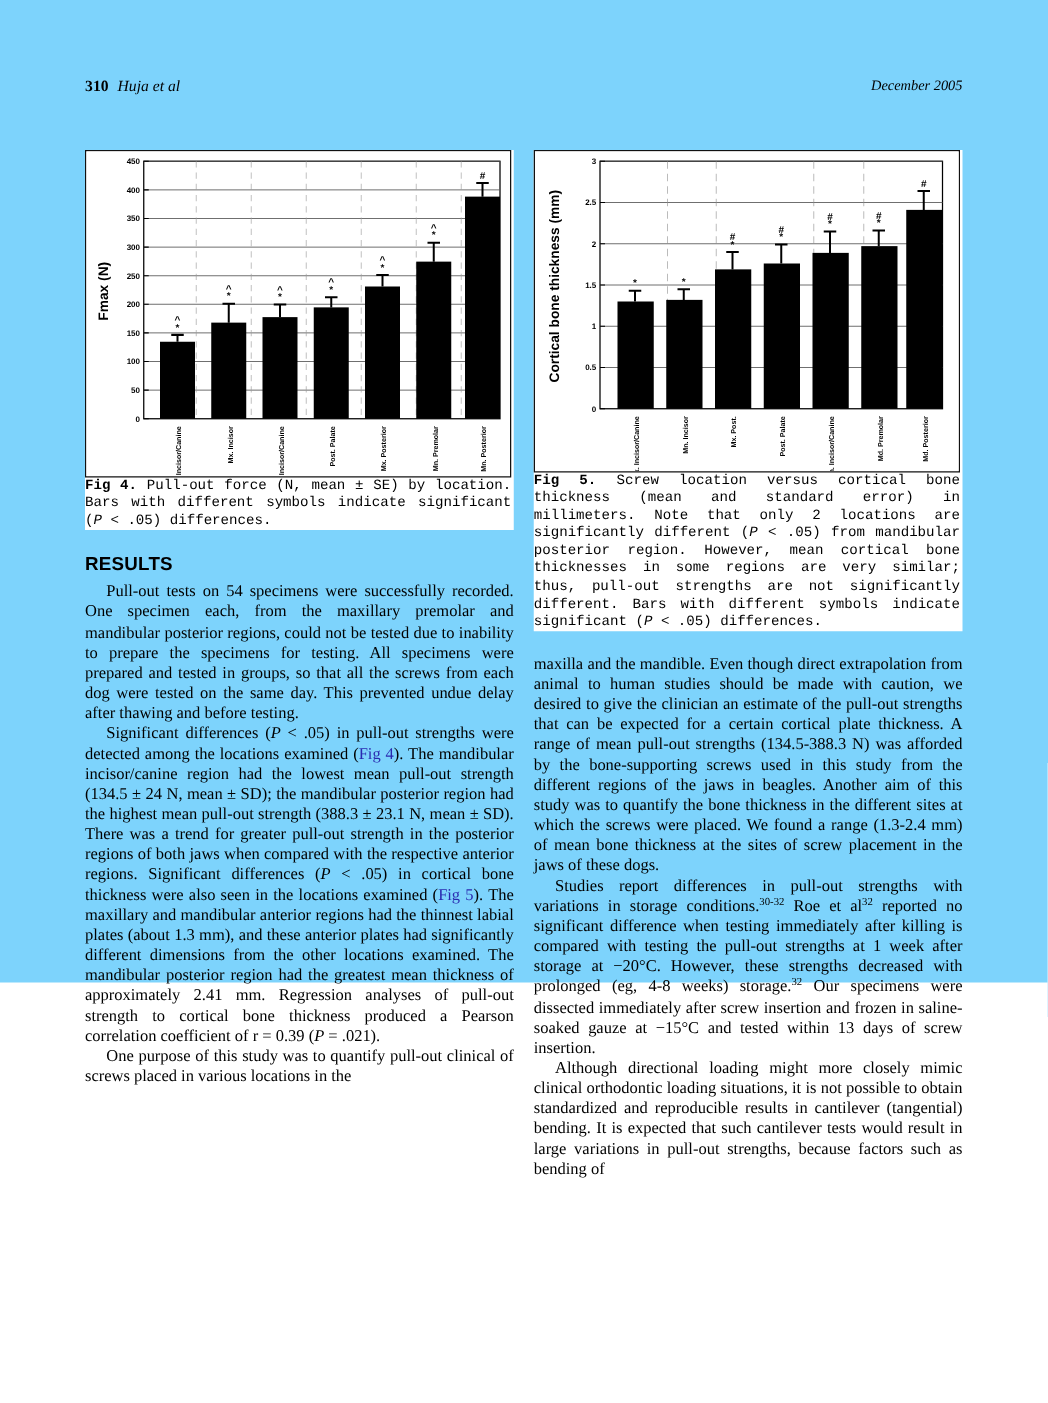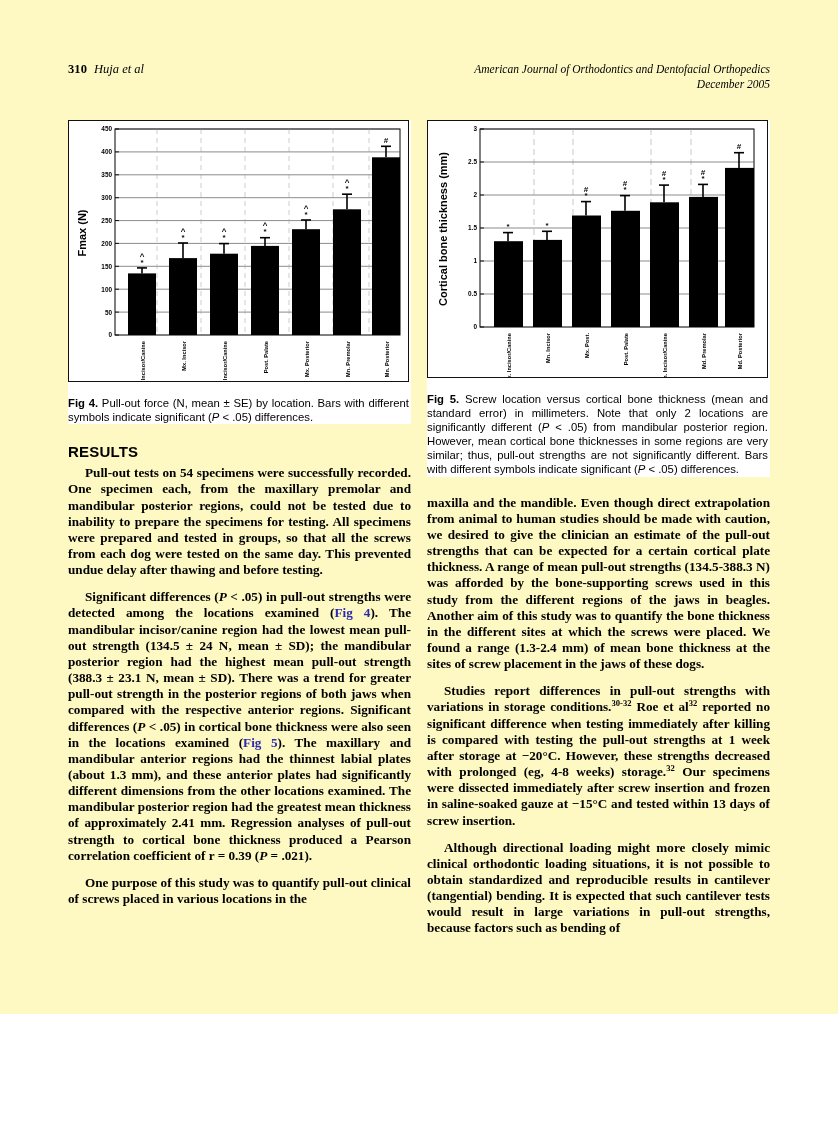--- a/index.html
+++ b/index.html
@@ -13,22 +13,22 @@
     position: relative;
     font-family: "Liberation Serif", "DejaVu Serif", serif;
     color: #000000;
     overflow: hidden;
   }
 
   .page {
     position: absolute;
     left: 0; top: 0;
     width: 838px;
-    height: 1014px;
-    background: #fef9c3;
+    height: 786px;
+    background: #7dd3fc;
   }
 
   
   .runhead {
     position: absolute;
     left: 68px;
     top: 62px;
     width: 702px;
     height: 36px;
   }
@@ -79,26 +79,25 @@
     border: 1px solid #111;
     box-sizing: border-box;
     background: #fff;
     overflow: hidden;
   }
   .figbox.fig5 { height: 258px; }
 
   .chart-svg { display: block; }
 
   .figcaption {
-    font-family: Liberation Sans, sans-serif;
+    font-family: Liberation Mono, monospace;
     font-size: 11.3px;
     line-height: 14.1px;
     text-align: justify;
     color: #000;
-    margin-top: 14px;
     width: 341px;
   }
   .figcaption .figlabel { font-weight: bold; }
   .figcaption .it { font-style: italic; }
 
   
   .sect-head {
     font-family: "Liberation Sans", "DejaVu Sans", sans-serif;
     font-weight: bold;
     font-size: 15px;
@@ -108,23 +107,22 @@
   }
   p.body {
     font-family: "Liberation Serif", "DejaVu Serif", serif;
     font-size: 13.2px;
     line-height: 16.15px;
     text-align: justify;
     text-indent: 17px;
     margin: 0;
     -webkit-hyphens: manual;
     hyphens: manual;
-    font-weight: bold;
-  }
-  p.body + p.body { margin-top: 11px; }
+  }
+  p.body + p.body { margin-top: 0; }
   p.body.cont { text-indent: 0; }
   .it { font-style: italic; }
   a.xref {
     color: #2a2ab0;
     text-decoration: none;
   }
   sup.ref {
     font-size: 8.6px;
     vertical-align: super;
     line-height: 0;
@@ -136,21 +134,20 @@
 </head>
 <body>
 
 <div class="page">
 
   <div class="runhead">
     <div class="runhead-left">
       <span class="pageno">310</span><span class="authors">Huja et al</span>
     </div>
     <div class="runhead-right">
-      <div>American Journal of Orthodontics and Dentofacial Orthopedics</div>
       <div>December 2005</div>
     </div>
   </div>
 
   <div class="col col-left">
 
     <div class="figure">
       <div class="figbox">
         <svg class="chart-svg" width="339" height="260" viewBox="0 0 339 260">
           <rect x="0" y="0" width="339" height="260" fill="#ffffff"></rect>

